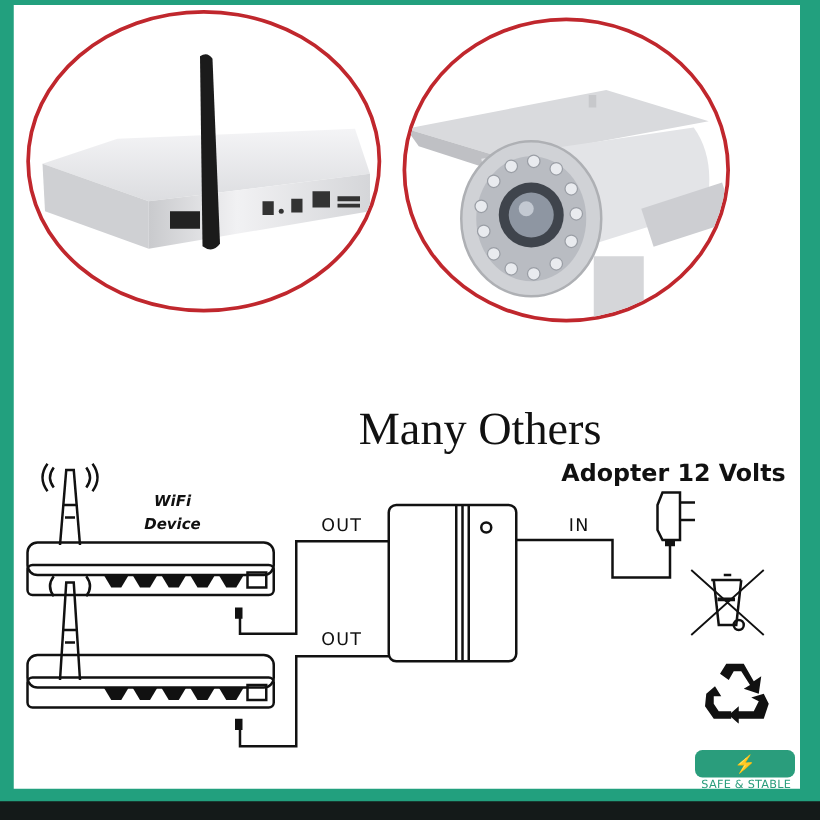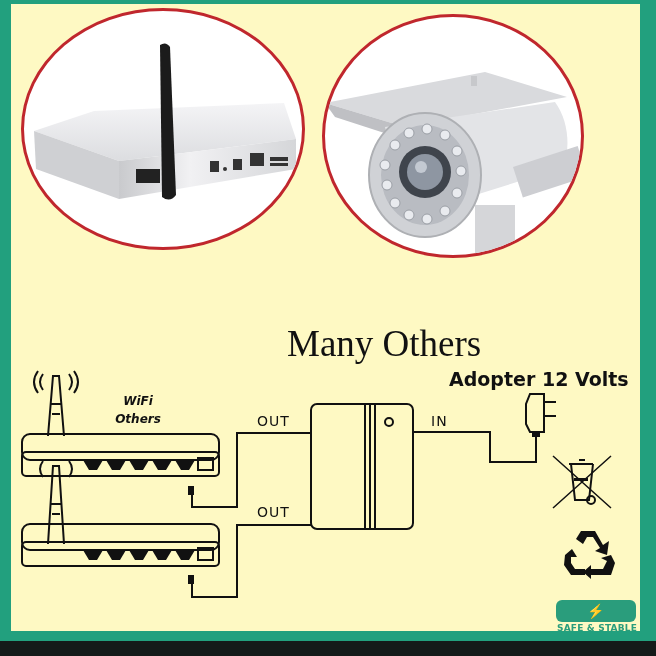--- a/index.html
+++ b/index.html
@@ -1,30 +1,30 @@
 <!DOCTYPE html>
 <html><head>
 <meta charset="utf-8">
 <style>
   html,body{margin:0;padding:0;}
   body{width:656px;height:656px;position:relative;overflow:hidden;background:#22a07e;font-family:"Liberation Sans",sans-serif;}
-  .frame{position:absolute;left:11px;top:4px;width:629px;height:627px;background:#fef9c3;overflow:hidden;}
+  .frame{position:absolute;left:11px;top:4px;width:629px;height:627px;background:#ffffff;overflow:hidden;}
   .bottom-bar{position:absolute;left:0;top:641px;width:656px;height:15px;background:#141a19;}
   .circle{position:absolute;border:3px solid #c0272d;border-radius:50%;background:#fff;overflow:hidden;}
   .c1{left:10px;top:4px;width:278px;height:236px;}
   .c2{left:311px;top:10px;width:256px;height:238px;}
   .abs{position:absolute;}
   .serif{font-family:"Liberation Serif",serif;color:#111;}
   .label-out{font-family:"DejaVu Sans",sans-serif;font-size:14px;color:#111;letter-spacing:1px;}
   .title{font-size:37px;}
   .subtitle{font-family:"DejaVu Sans",sans-serif;font-weight:bold;font-size:19px;color:#111;}
   .wifi-label{font-family:"DejaVu Sans",sans-serif;font-weight:bold;font-size:12px;color:#111;text-align:center;line-height:18px;font-style:italic;}
   .voltage{font-size:27px;}
   .badge{position:absolute;left:545px;top:596px;width:80px;height:22px;background:#2a9d7c;border-radius:6px;display:flex;align-items:center;justify-content:center;}
-  .badge-text{position:absolute;left:537px;top:619px;width:98px;text-align:center;font-family:"DejaVu Sans",sans-serif;font-weight:bold;font-size:9px;color:#2a9d7c;letter-spacing:.2px;}
+  .badge-text{position:absolute;left:537px;top:619px;width:98px;text-align:center;font-family:"DejaVu Sans",sans-serif;font-weight:normal;font-size:9px;color:#2a9d7c;letter-spacing:.2px;}
 </style>
 </head>
 <body>
 
 <div class="frame">
 
   <div class="circle c1">
     <svg width="278" height="236" viewBox="0 0 278 236">
       <defs>
         <linearGradient id="boxTop" x1="0" y1="0" x2="0" y2="1">
@@ -80,21 +80,21 @@
       <rect x="150" y="188" width="40" height="50" fill="#d5d6d9"></rect>
       <rect x="188" y="150" width="68" height="32" fill="#cdced2" transform="rotate(-18 188 150)"></rect>
     </svg>
   </div>
 
   <div class="abs serif title" style="left:276px;top:318px;">Many Others</div>
   <div class="abs subtitle" style="left:438px;top:364px;">Adopter 12 Volts</div>
 
   <div class="abs wifi-label" style="left:82px;top:388px;width:90px;">
     <div>WiFi</div>
-    <div>Others</div>
+    <div>Device</div>
   </div>
 
   <svg class="abs" style="left:0;top:0;" width="629" height="627" viewBox="0 0 629 627">
     <g fill="none" stroke="#111" stroke-width="2">
 
       <rect x="11" y="430" width="197" height="26" rx="8"></rect>
       <rect x="11" y="448" width="197" height="24" rx="4"></rect>
 
       <rect x="11" y="520" width="197" height="26" rx="8"></rect>
       <rect x="11" y="538" width="197" height="24" rx="4"></rect>
@@ -136,21 +136,21 @@
       <rect x="521" y="428" width="8" height="5"></rect>
     </g>
     <g fill="none" stroke="#111" stroke-width="2">
       <rect x="187" y="454" width="15" height="12"></rect>
       <rect x="187" y="544" width="15" height="12"></rect>
     </g>
   </svg>
 
   <div class="abs label-out" style="left:246px;top:409px;">OUT</div>
   <div class="abs label-out" style="left:246px;top:500px;">OUT</div>
-  <div class="abs label-out" style="left:420px;top:409px;">IN</div>
+  <div class="abs label-out" style="left:444px;top:409px;">IN</div>
 
   <svg class="abs" style="left:538px;top:450px;" width="66" height="56" viewBox="0 0 66 56">
     <g fill="none" stroke="#111" stroke-width="2">
       <path d="M20 10 L44 10 M22 10 L26 46 L40 46 L44 10 M30 6 L36 6"></path>
       <circle cx="42" cy="46" r="4"></circle>
       <path d="M4 2 L62 54 M62 2 L4 54" stroke-width="1.5"></path>
     </g>
     <rect x="25" y="24" width="14" height="3" fill="#111"></rect>
   </svg>
 

